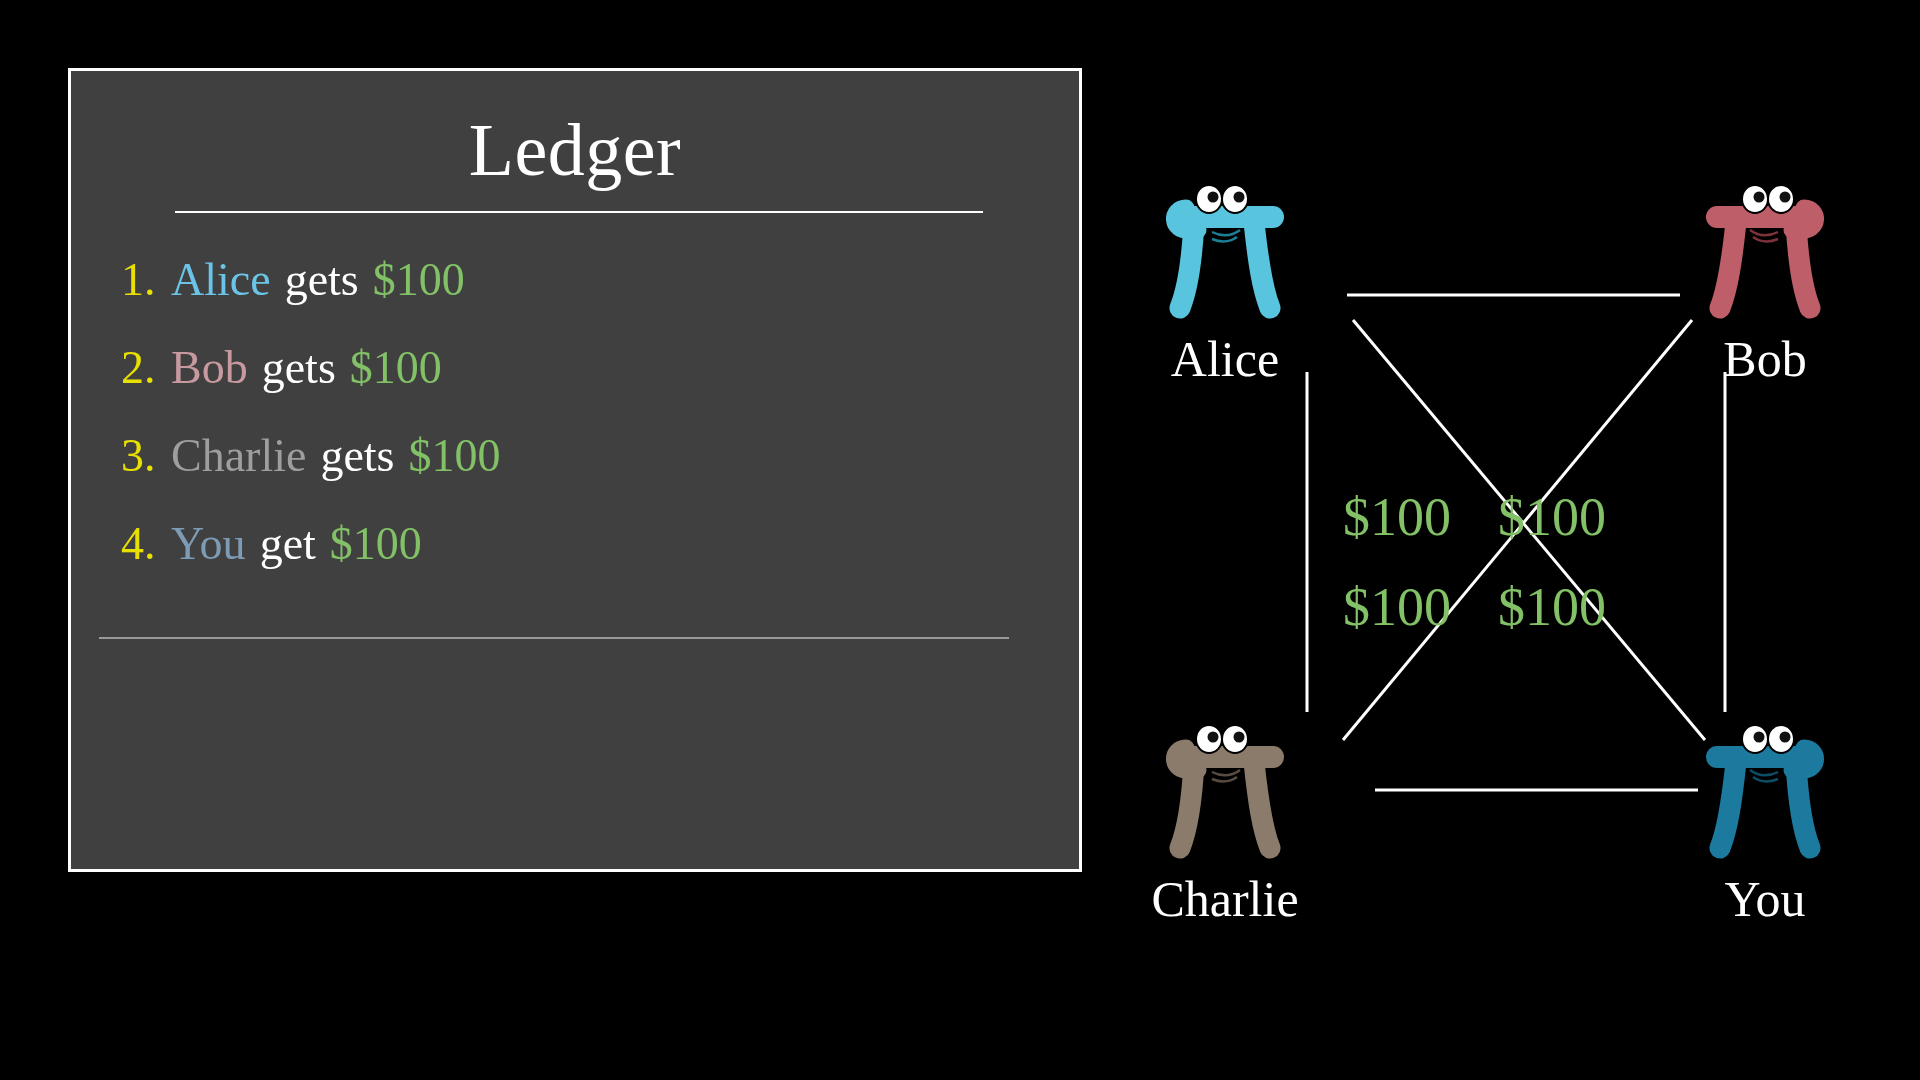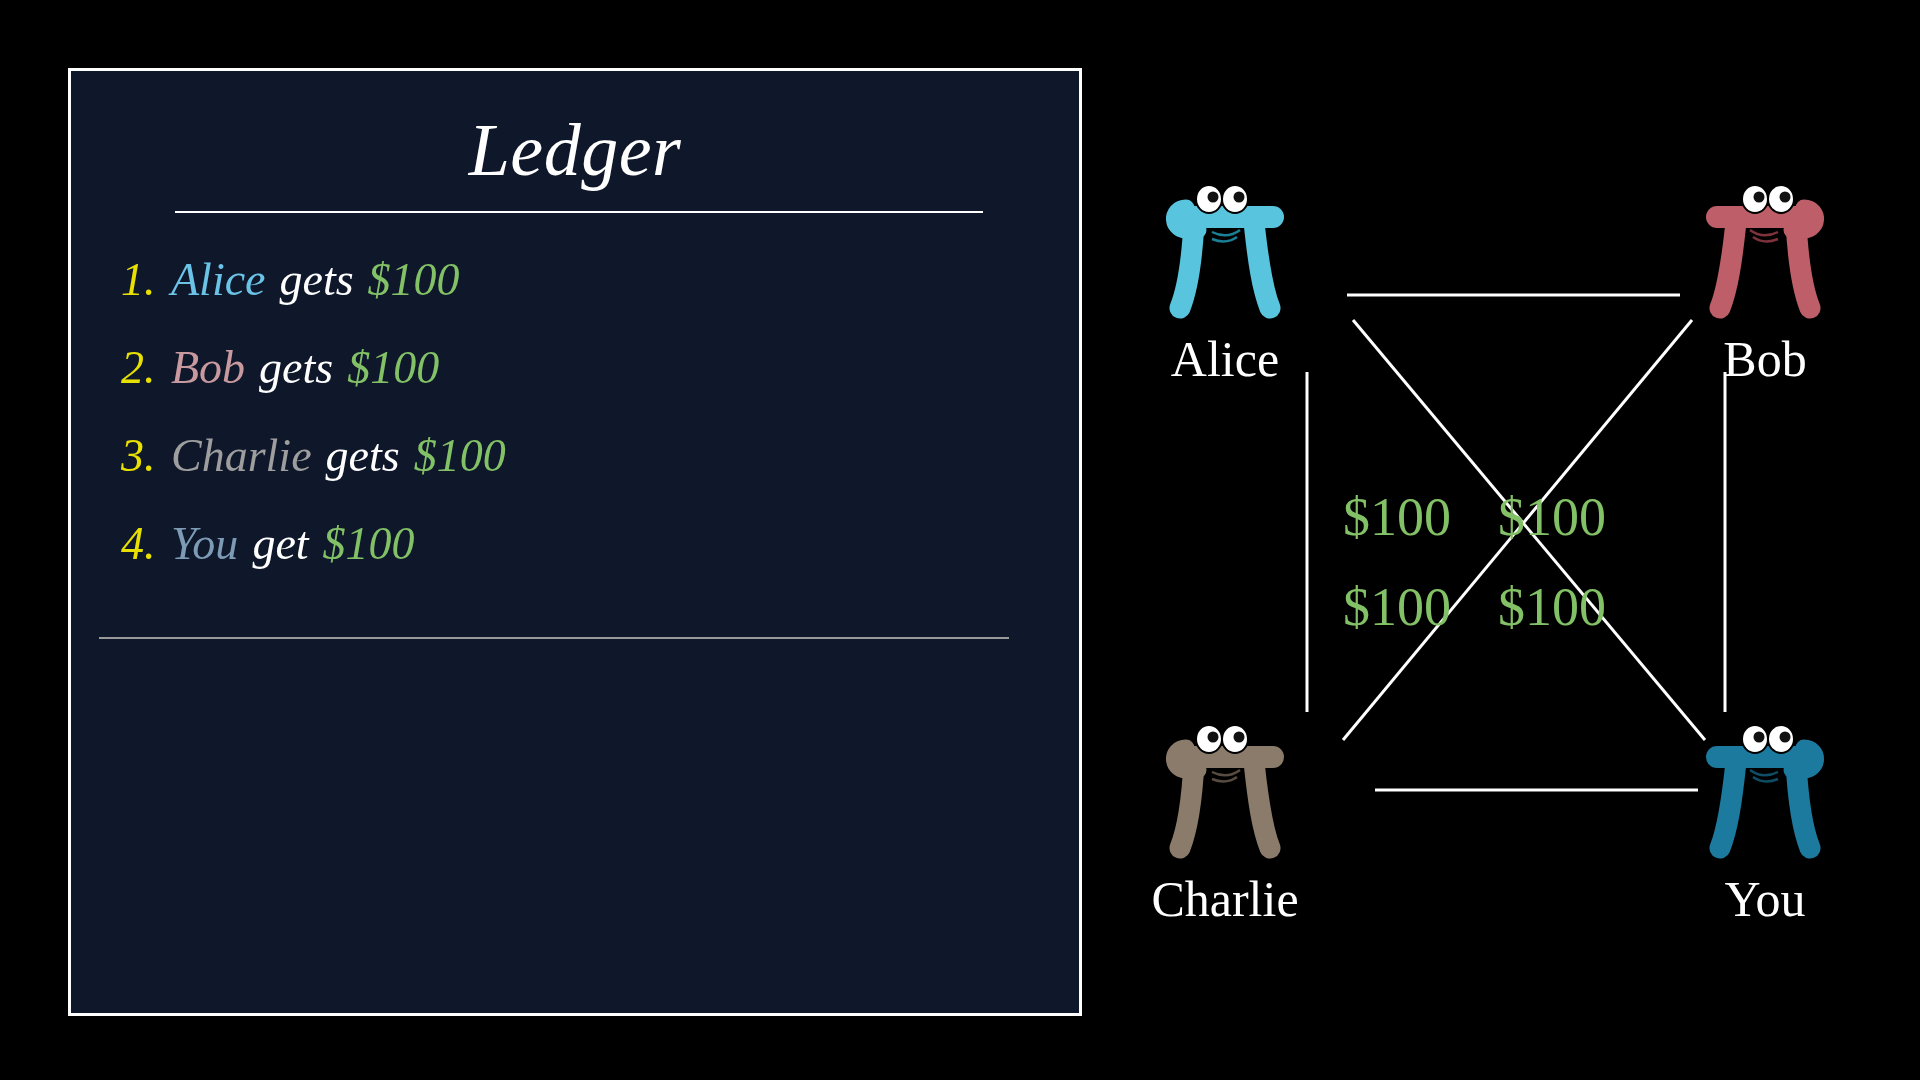--- a/index.html
+++ b/index.html
@@ -15,25 +15,24 @@
     font-family: "Liberation Serif", "DejaVu Serif", serif;
     color: #ffffff;
   }
 
   
   #ledger-panel {
     position: absolute;
     left: 68px;
     top: 68px;
     width: 1014px;
-    height: 948px;
+    height: 804px;
     border: 3px solid #ffffff;
     box-sizing: border-box;
-    background: #0f172a;
-    font-style: italic;
+    background: #404040;
   }
 
   #ledger-title {
     text-align: center;
     font-size: 74px;
     line-height: 1;
     color: #ffffff;
     margin-top: 42px;
     letter-spacing: 0.5px;
     font-weight: 400;

